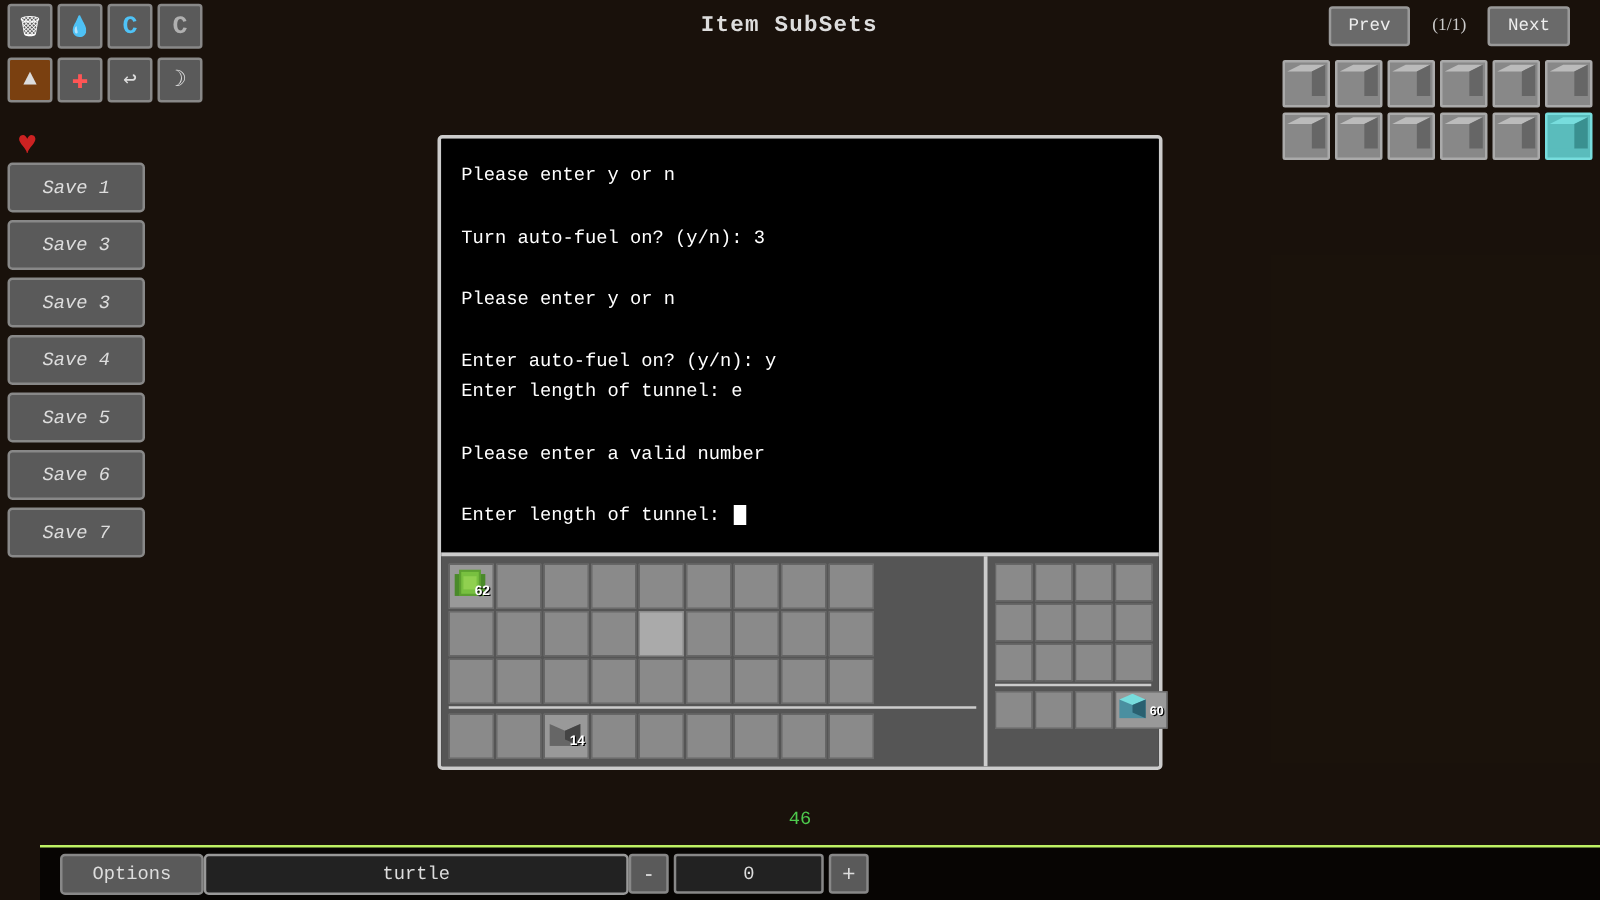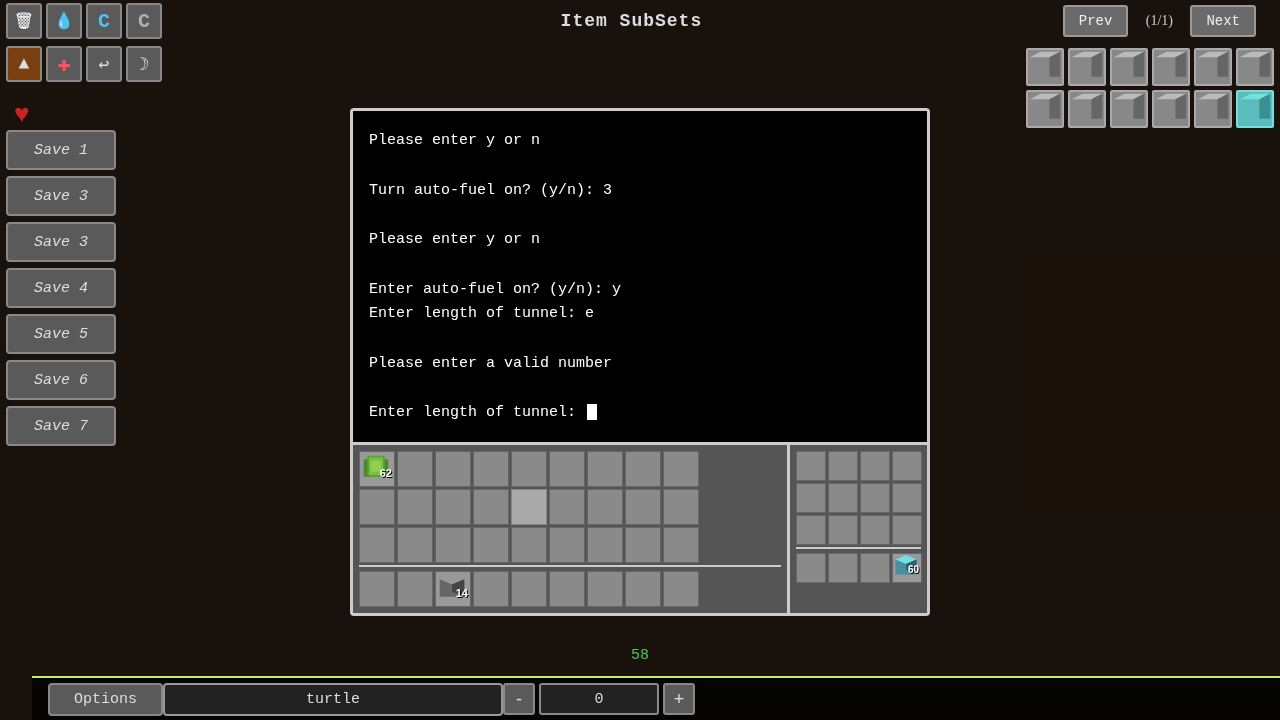--- a/index.html
+++ b/index.html
@@ -583,34 +583,34 @@
         <div class="inv-cell" style="width:30px;height:30px;"></div>
         <div class="inv-cell" style="width:30px;height:30px;"></div>
         <div class="inv-cell" style="width:30px;height:30px;"></div>
         <div class="inv-cell" style="width:30px;height:30px;"></div>
       </div>
 
       <div style="display:grid;grid-template-columns:repeat(4,30px);gap:2px;border-top:2px solid #ccc;padding-top:4px;">
         <div class="inv-cell" style="width:30px;height:30px;"></div>
         <div class="inv-cell" style="width:30px;height:30px;"></div>
         <div class="inv-cell" style="width:30px;height:30px;"></div>
-        <div class="inv-cell has-item" style="width:30px;height:30px;position:relative;">
+        <div class="inv-cell has-item" style="width:42px;height:30px;position:relative;">
           <svg width="24" height="24" viewBox="0 0 16 16" style="position:absolute;top:1px;left:1px;">
             <rect x="1" y="3" width="14" height="10" fill="#4a8fa0"></rect>
             <polygon points="1,3 8,0 15,3 8,6" fill="#7dd"></polygon>
             <polygon points="15,3 15,13 8,10 8,6" fill="#2a6070"></polygon>
           </svg>
           <span class="item-count" style="font-size:10px;">60</span>
         </div>
       </div>
     </div>
   </div>
 </div>
 
-<div class="center-number">58</div>
+<div class="center-number">46</div>
 
 <div class="bottom-bar">
   <button class="options-btn">Options</button>
   <input class="search-input" type="text" value="turtle" style="">
   <div class="stepper-area">
     <button class="stepper-btn">-</button>
     <div class="stepper-val">0</div>
     <button class="stepper-btn">+</button>
   </div>
 </div>

